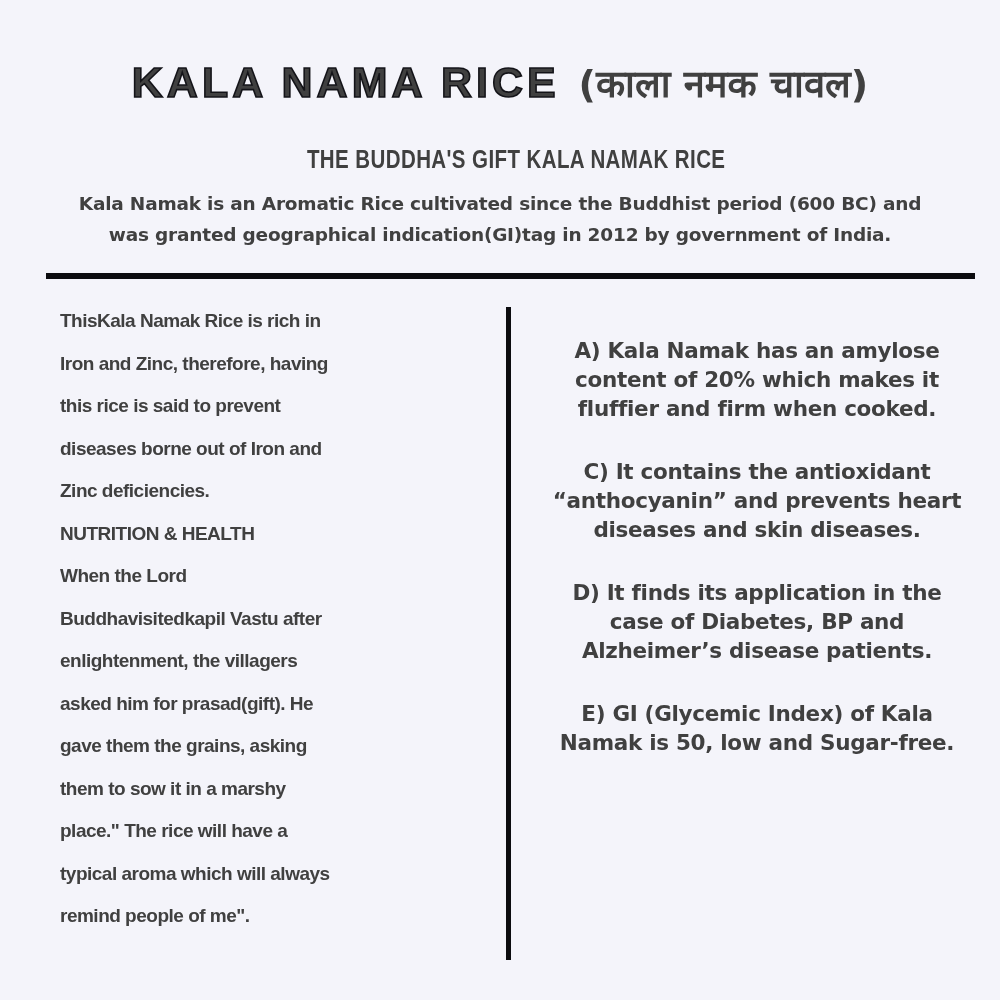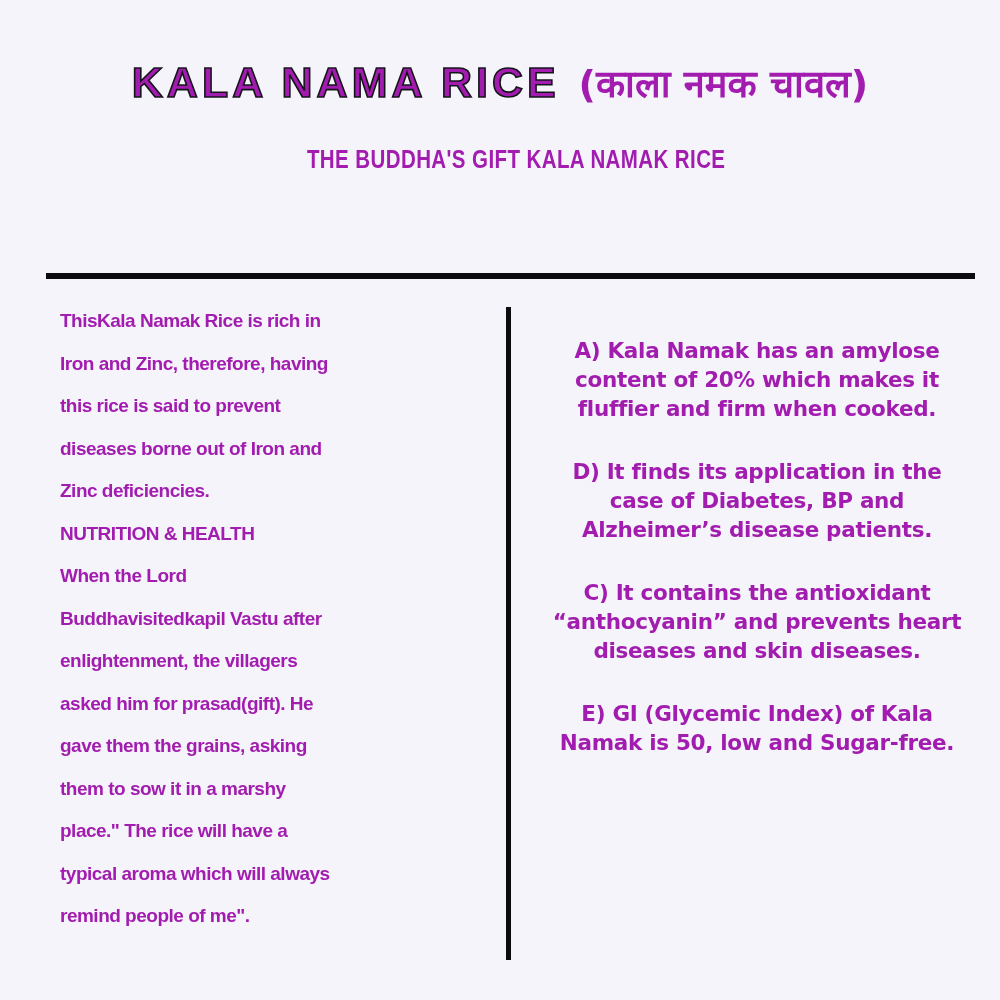--- a/index.html
+++ b/index.html
@@ -5,21 +5,21 @@
   html, body {
     margin: 0;
     padding: 0;
     background: #f4f4fa;
   }
   .page {
     position: relative;
     width: 1000px;
     height: 1000px;
     background: #f4f4fa;
-    color: #a21caf;
+    color: #404040;
     font-family: "Liberation Sans", sans-serif;
     overflow: hidden;
   }
 
   
   .title {
     position: absolute;
     top: 56px;
     left: 0;
     width: 1000px;
@@ -129,20 +129,22 @@
 
   <h1 class="title">
     <span class="title-en">KALA NAMA RICE</span>
     <span class="title-hi">(काला नमक चावल)</span>
   </h1>
 
   <h2 class="subtitle-wrap">
     <span class="subtitle">THE BUDDHA'S GIFT KALA NAMAK RICE</span>
   </h2>
 
+  <p class="intro">Kala Namak is an Aromatic Rice cultivated since the Buddhist period (600 BC) and
+was granted geographical indication(GI)tag in 2012 by government of India.</p>
 
   <div class="hr"></div>
 
   <div class="left-col">ThisKala Namak Rice is rich in
 Iron and Zinc, therefore, having
 this rice is said to prevent
 diseases borne out of Iron and
 Zinc deficiencies.
 NUTRITION &amp; HEALTH
 When the Lord
@@ -154,23 +156,23 @@
 place." The rice will have a
 typical aroma which will always
 remind people of me".</div>
 
   <div class="vr"></div>
 
   <div class="right-col">
     <p>A) Kala Namak has an amylose
 content of 20% which makes it
 fluffier and firm when cooked.</p>
+    <p>C) It contains the antioxidant
+“anthocyanin” and prevents heart
+diseases and skin diseases.</p>
     <p>D) It finds its application in the
 case of Diabetes, BP and
 Alzheimer’s disease patients.</p>
-    <p>C) It contains the antioxidant
-“anthocyanin” and prevents heart
-diseases and skin diseases.</p>
     <p>E) GI (Glycemic Index) of Kala
 Namak is 50, low and Sugar-free.</p>
   </div>
 
 </div>
 
 </body></html>

